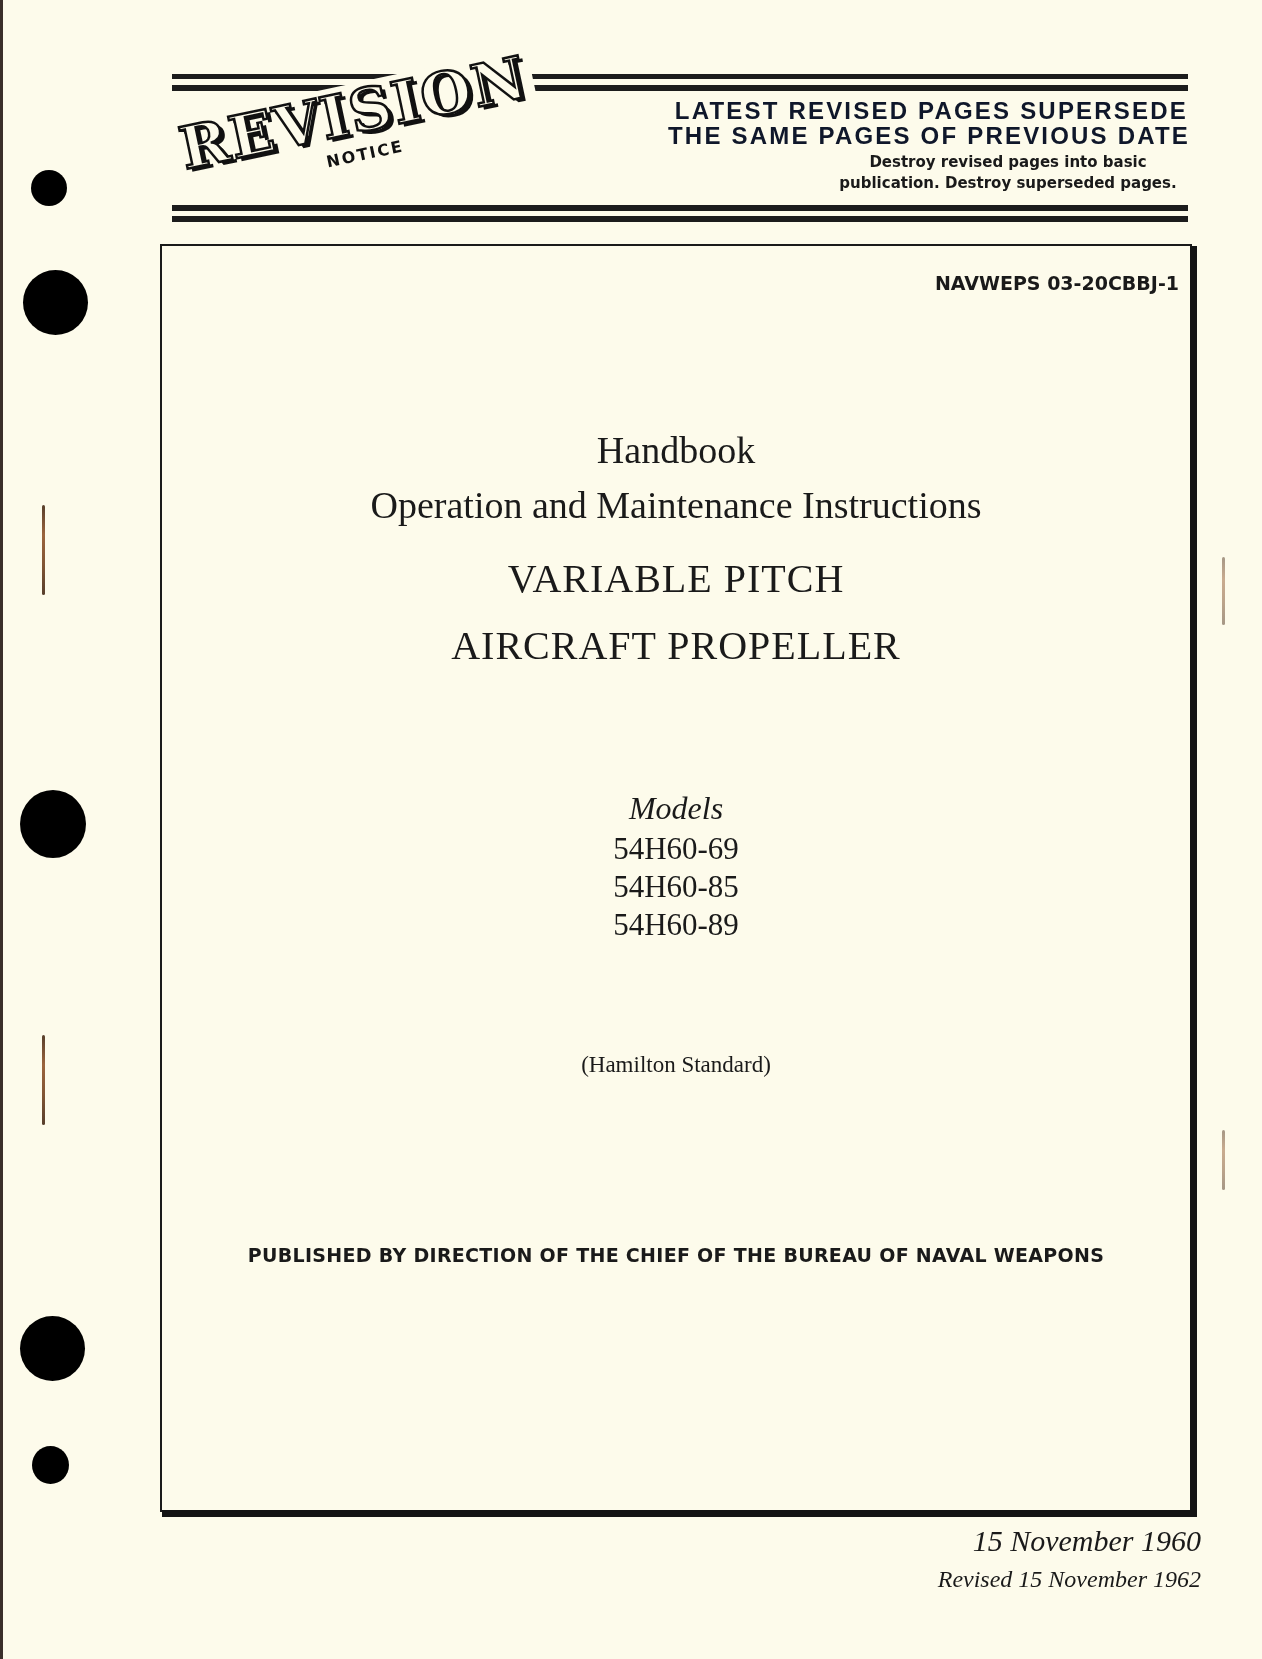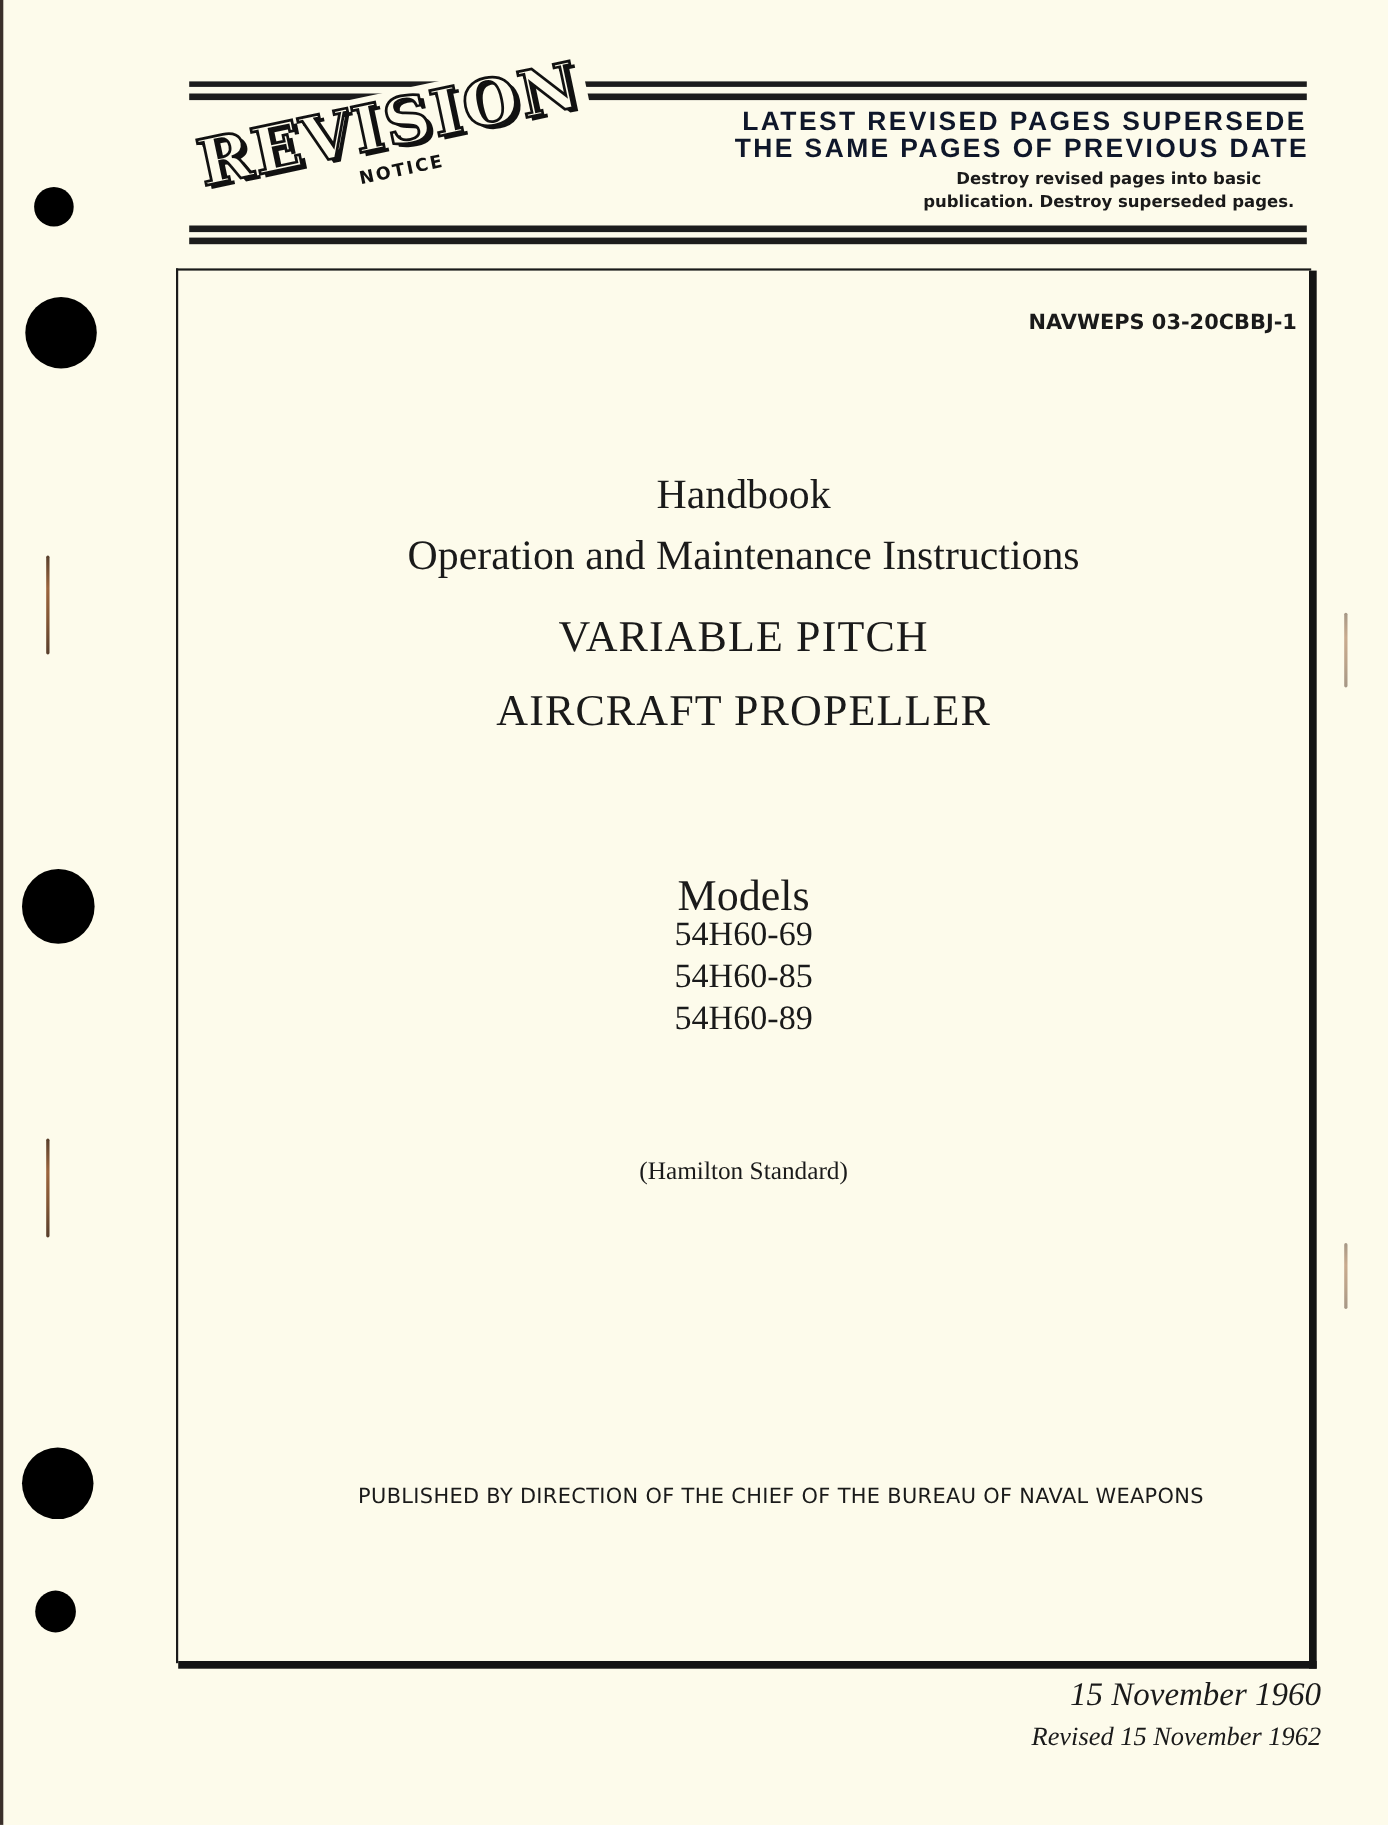--- a/index.html
+++ b/index.html
@@ -51,34 +51,34 @@
   
   .frame {
     position: absolute; left: 160px; top: 244px; width: 1032px; height: 1268px;
     border-top: 2px solid #1a1a1a; border-left: 2px solid #1a1a1a;
     box-sizing: border-box;
   }
   .frame-shadow-r { position: absolute; left: 1190px; top: 246px; width: 7px; height: 1271px; background: #141414; }
   .frame-shadow-b { position: absolute; left: 162px; top: 1510px; width: 1035px; height: 7px; background: #141414; }
 
   .docnum {
-    position: absolute; right: 83px; top: 282px;
+    position: absolute; right: 83px; top: 272px;
     font-family: "DejaVu Sans", sans-serif; font-weight: bold; font-size: 19px; color: #1a1a1a;
   }
   .center { position: absolute; left: 160px; width: 1032px; text-align: center; }
   .handbook { top: 408px; font-size: 38px; margin-top: 20px; }
   .subtitle { top: 483px; font-size: 38px; }
   .title1 { top: 555px; font-size: 40px; letter-spacing: 1px; }
   .title2 { top: 622px; font-size: 40px; letter-spacing: 1px; }
-  .models-label { top: 790px; font-size: 40px; }
+  .models-label { top: 790px; font-size: 32px; font-style: italic; }
   .models { top: 830px; }
   .model { font-size: 31px; line-height: 38px; }
   .maker { top: 1052px; font-size: 23px; }
   .publisher {
-    top: 1349px; font-family: "DejaVu Sans", sans-serif; font-weight: normal; font-size: 19px; letter-spacing: 0.3px; padding-left: 34px;
+    top: 1244px; font-family: "DejaVu Sans", sans-serif; font-weight: bold; font-size: 19px; letter-spacing: 0.3px;
   }
   .date { position: absolute; right: 61px; top: 1524px; font-style: italic; font-size: 30px; }
   .revised { position: absolute; right: 61px; top: 1566px; font-style: italic; font-size: 24px; }
 </style>
 </head>
 <body>
 
 <div class="edge-line"></div>
 
 <div class="hole" style="left:31px;top:170px;width:36px;height:36px;"></div>

